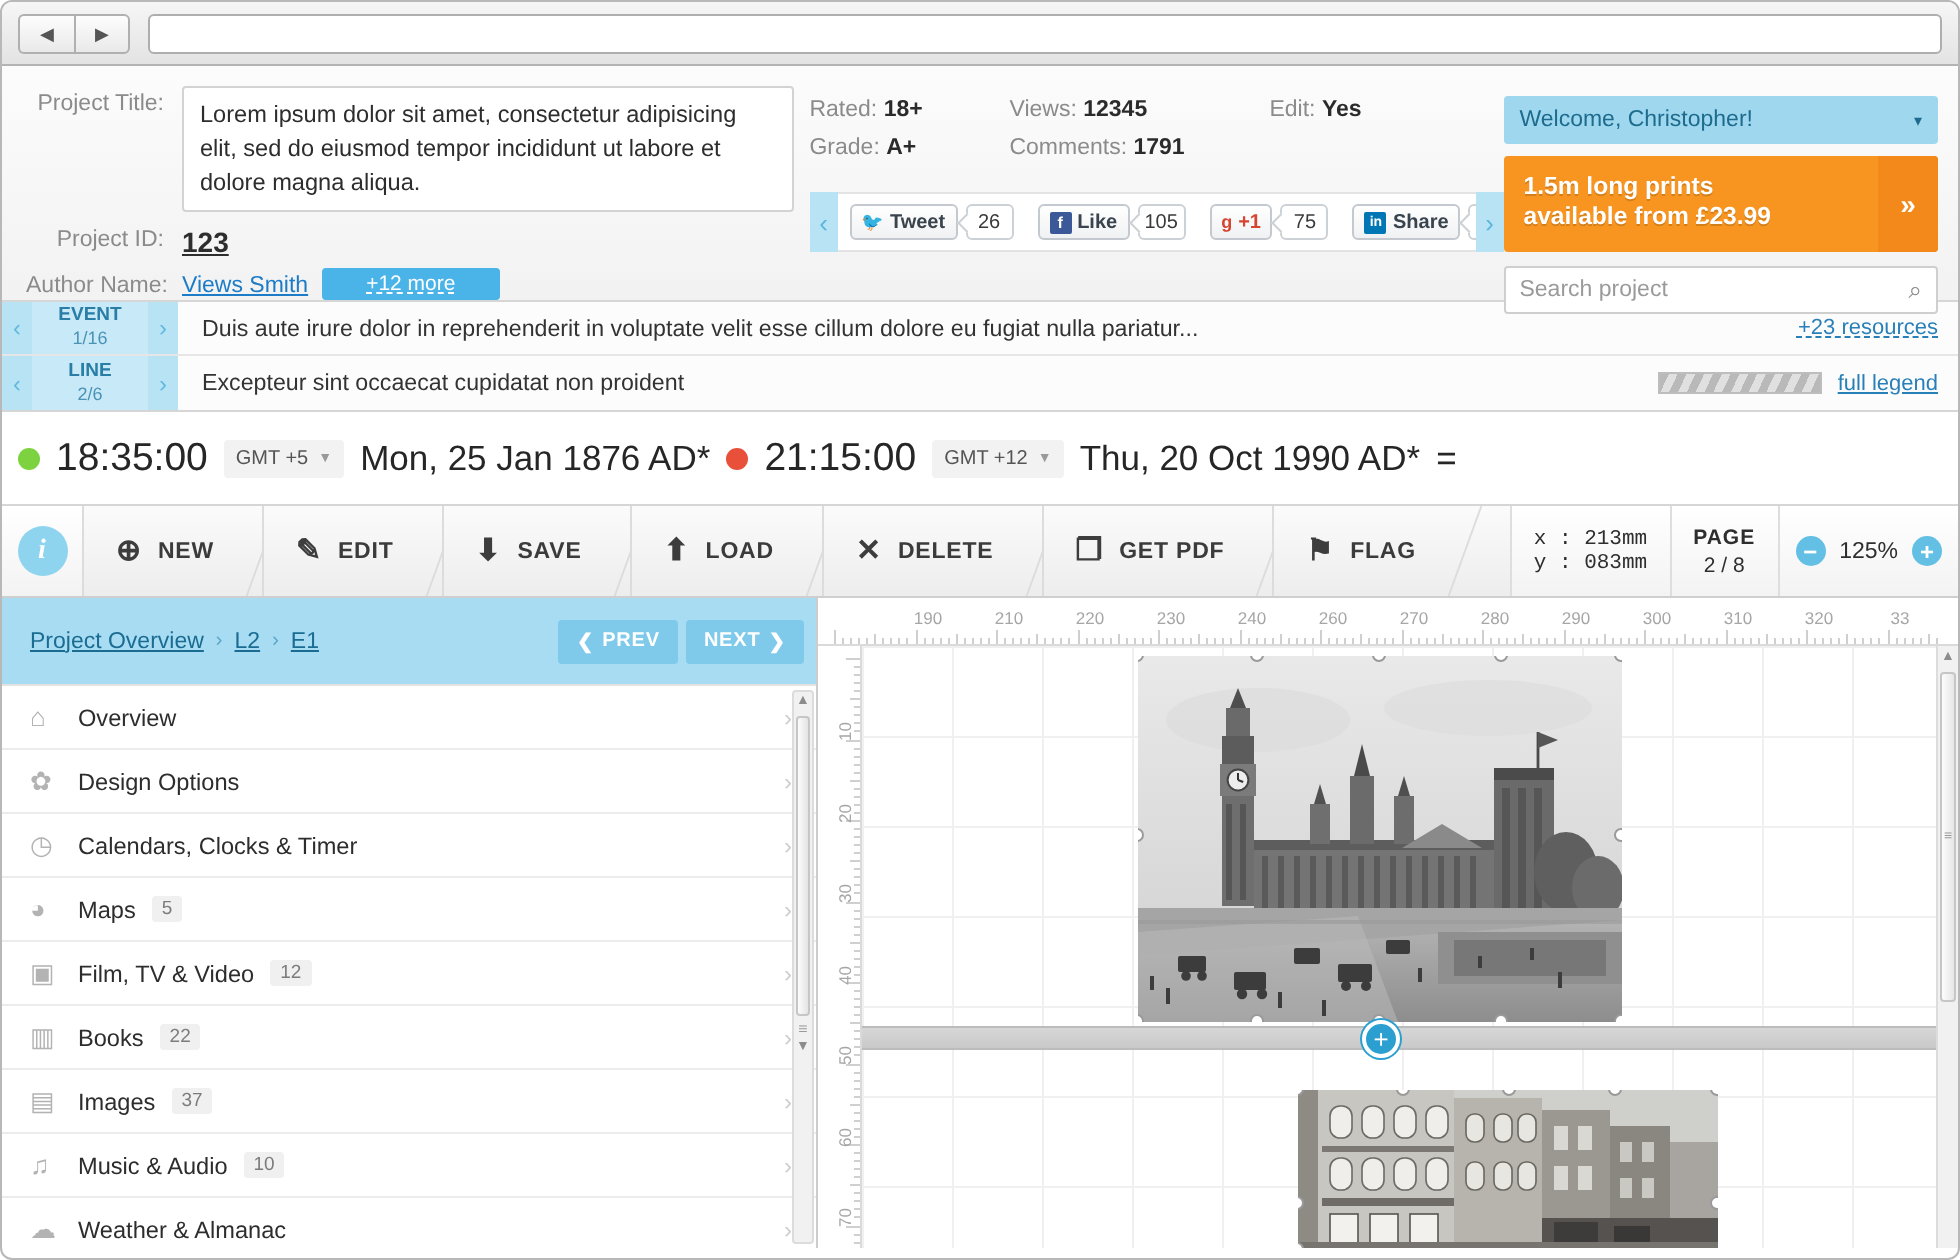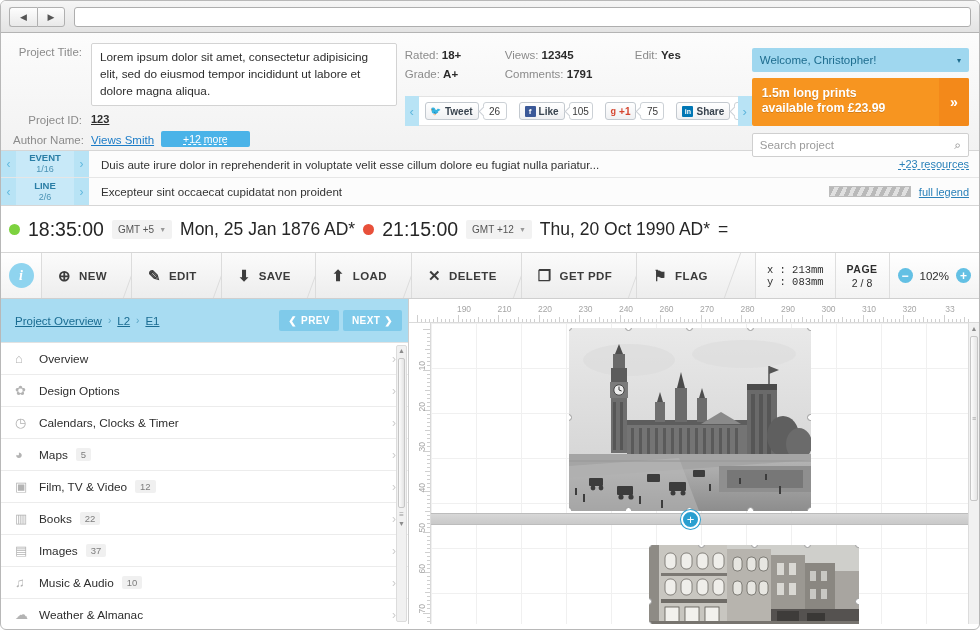--- a/index.html
+++ b/index.html
@@ -58,21 +58,21 @@
     width: 78px; text-align: right; padding-right: 9px;
     font-size: 11.5px; color: #8b8b8b; padding-top: 3px;
     white-space: nowrap;
   }
   .titlebox {
     flex: 1; min-height: 58px;
     background: #fff; border: 1px solid #d3d3d3;
     border-radius: 2px; padding: 5px 8px;
     font-size: 11.8px; line-height: 1.45; color: #2d2d2d;
   }
-  .fval { font-size: 11px; color: #2d2d2d; font-weight: bold; padding-top: 2px; text-decoration: underline; }
+  .fval { font-size: 14px; color: #2d2d2d; font-weight: bold; padding-top: 2px; text-decoration: underline; }
   .authorlink {
     font-size: 11.5px; color: #1c7cc7; text-decoration: underline;
     padding-top: 2px;
   }
   .morebadge {
     display: inline-block; margin-left: 7px;
     background: #4ab3e8; color: #fff; font-size: 10.5px;
     padding: 2px 22px; border-radius: 2px;
     text-decoration: underline; text-decoration-style: dashed;
   }
@@ -605,21 +605,21 @@
       <div class="meter">
         <span>x : 213mm</span>
         <span>y : 083mm</span>
       </div>
       <div class="meter page">
         <span class="pl">PAGE</span>
         <span class="pv">2 / 8</span>
       </div>
       <div class="zoomer">
         <span class="zbtn">−</span>
-        <span>102%</span>
+        <span>125%</span>
         <span class="zbtn">+</span>
       </div>
     </div>
   </div>
 
   <div class="main">
 
     <div class="sidebar">
       <div class="crumbbar">
         <div class="crumbs">

